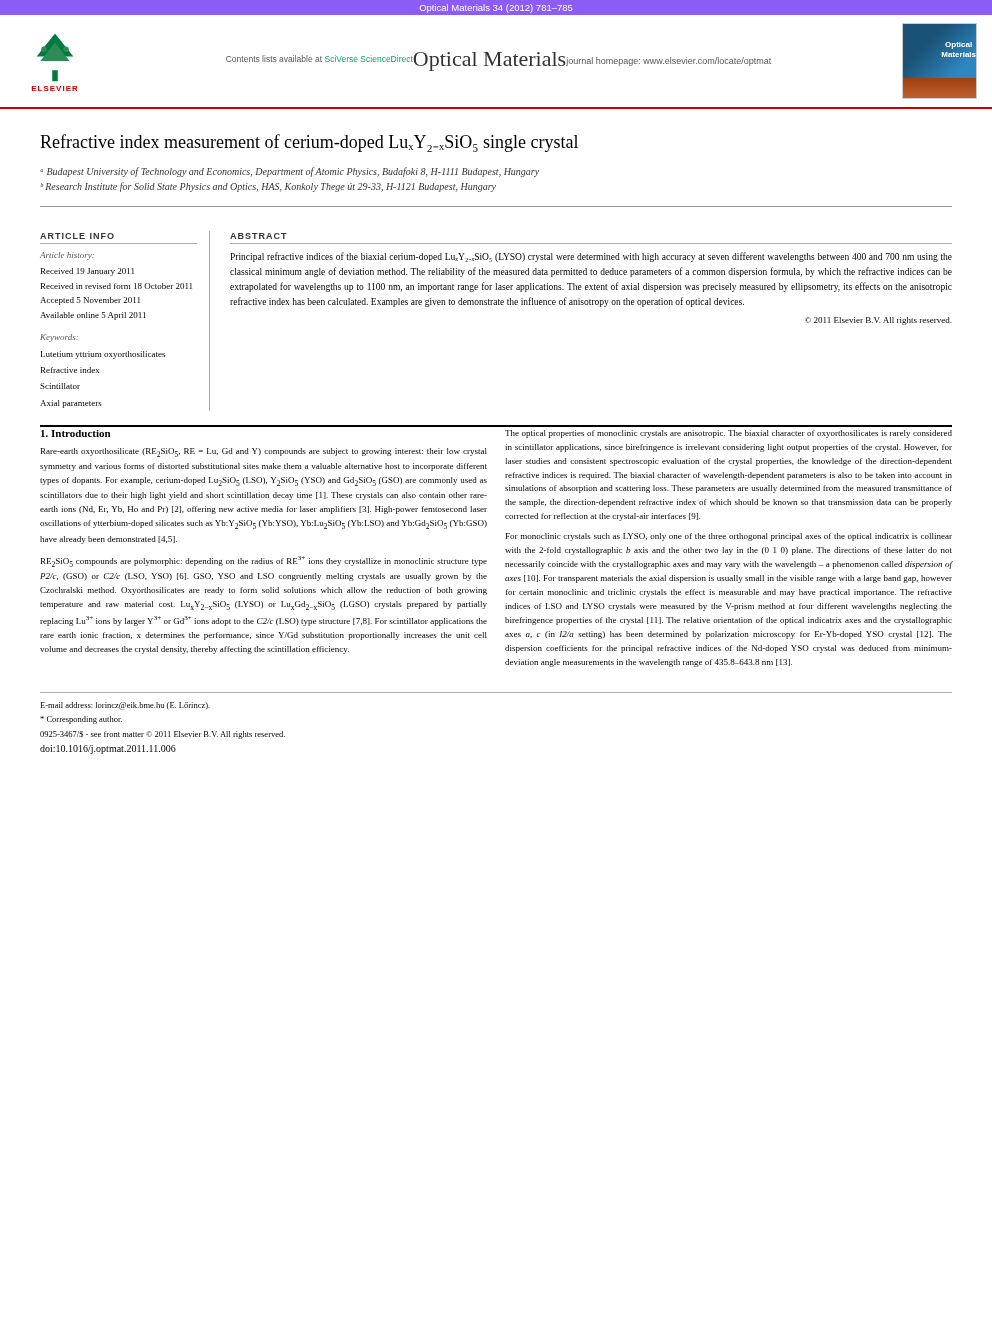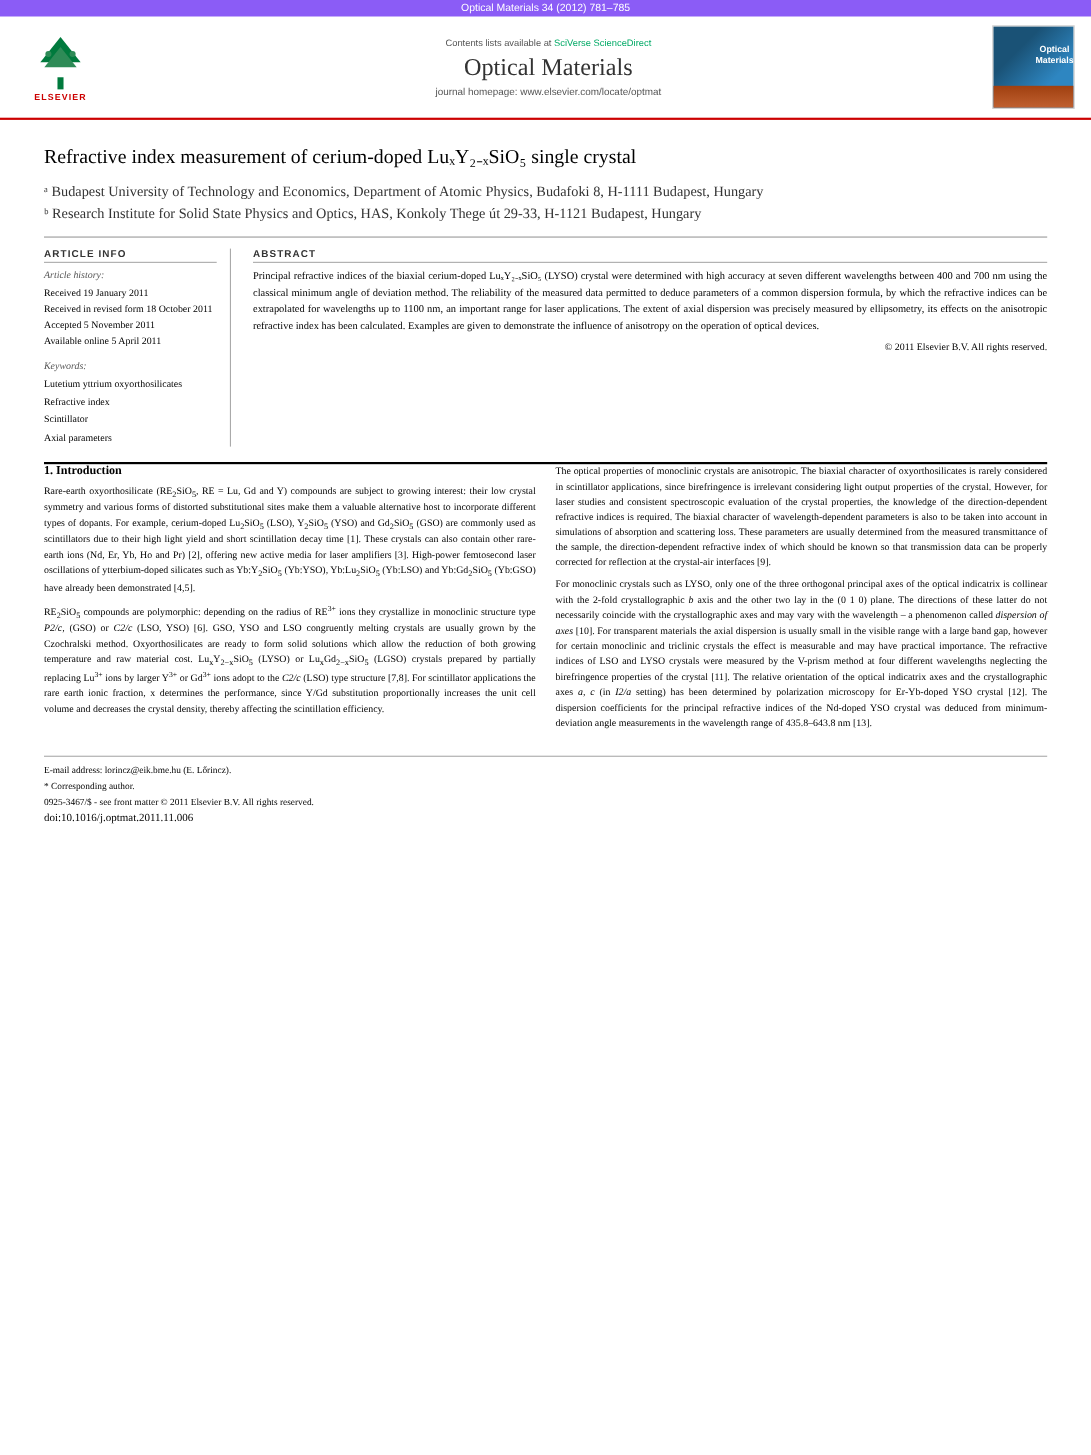--- a/index.html
+++ b/index.html
@@ -46,21 +46,20 @@
       letter-spacing: 1px;
     }
     .elsevier-tree {
       width: 60px;
       height: 55px;
     }
 
     .journal-header .center-info {
       flex: 1;
       display: flex;
-      flex-direction: column;
       align-items: center;
       justify-content: center;
     }
     .sciverse-line {
       font-size: 8.5px;
       font-family: Arial, sans-serif;
       color: #555;
       margin-bottom: 4px;
     }
     .journal-title-main {
@@ -129,33 +128,34 @@
     
     .authors {
       font-size: 11px;
       color: #000;
       margin-bottom: 6px;
       font-family: "Times New Roman", Times, serif;
     }
 
     
     .affiliations {
-      font-size: 13px;
+      font-size: 10px;
+      font-style: italic;
       color: #333;
       margin-bottom: 12px;
       line-height: 1.5;
       font-family: "Times New Roman", Times, serif;
     }
 
     
     .two-col {
       display: flex;
       gap: 20px;
       border-top: 1px solid #999;
-      padding-top: 10px;
+      padding-top: 24px;
     }
 
     .left-col {
       width: 170px;
       min-width: 170px;
       border-right: 1px solid #aaa;
       padding-right: 12px;
     }
 
     .right-col {

